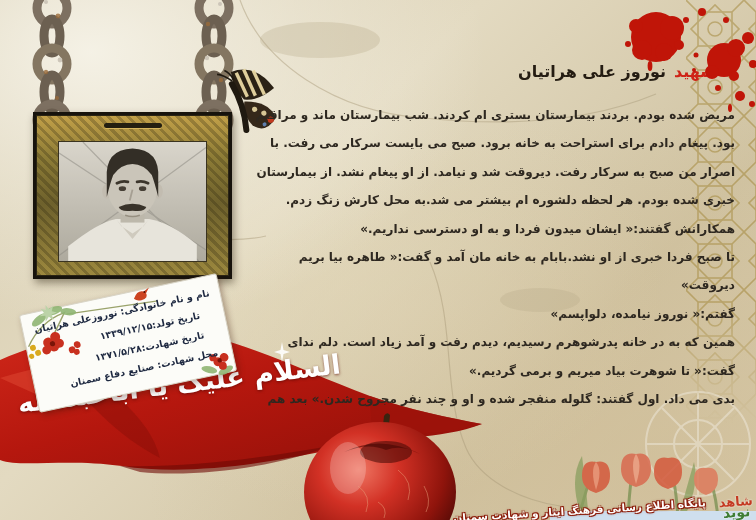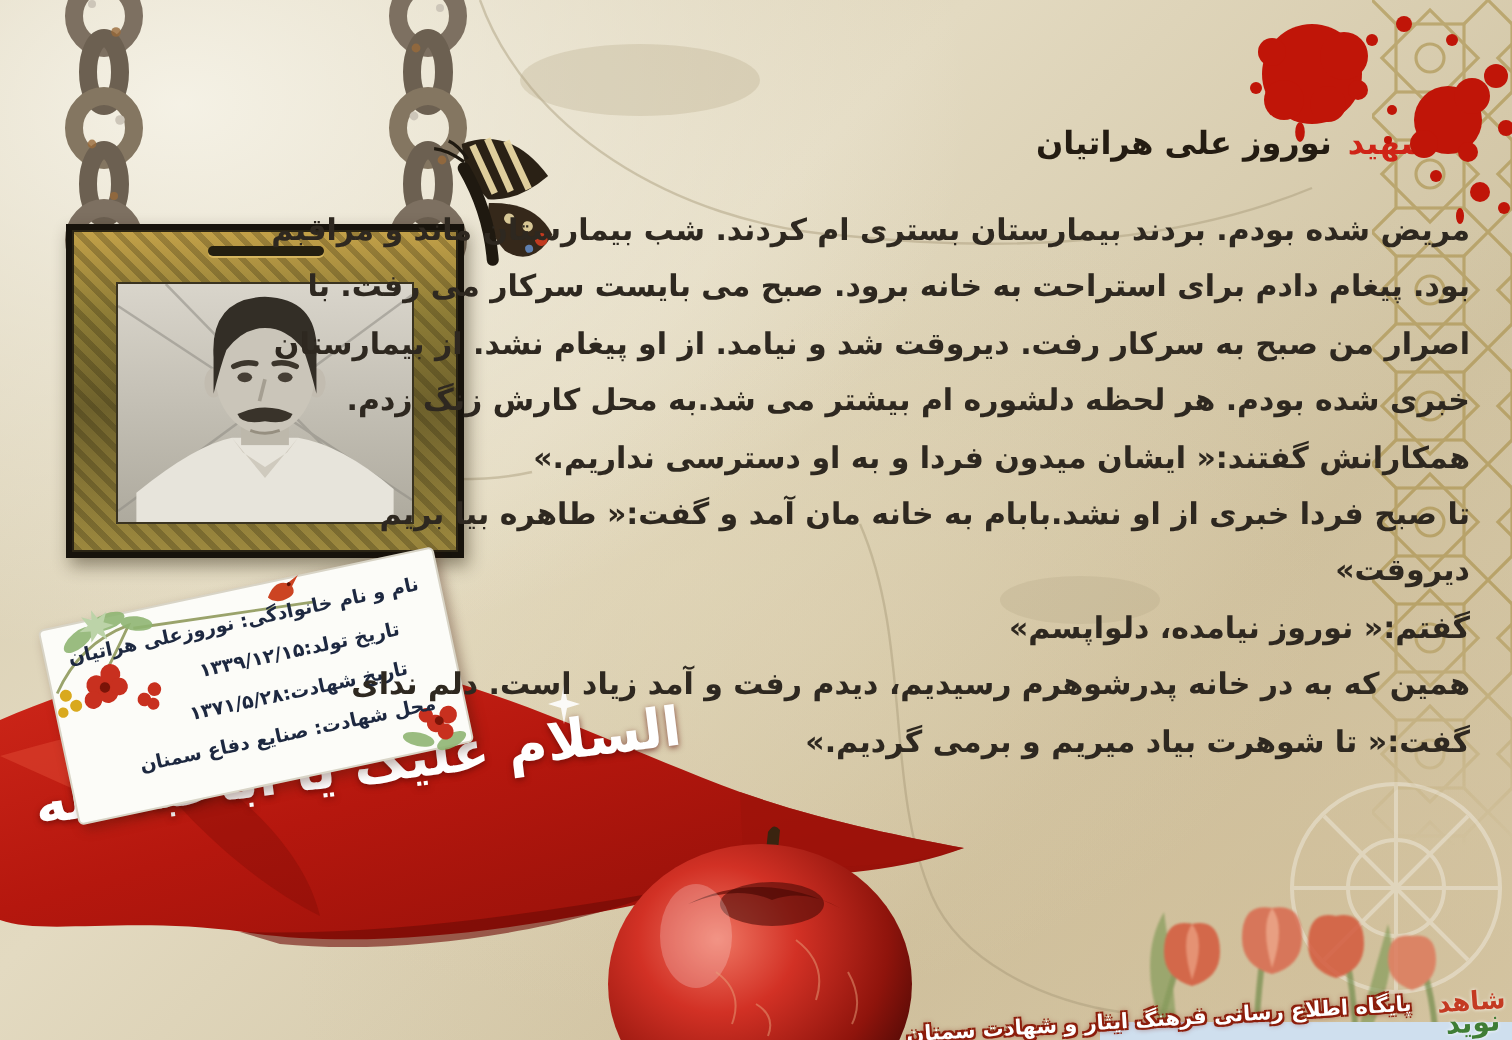--- a/index.html
+++ b/index.html
@@ -21,21 +21,21 @@
     mask-image:linear-gradient(#000 70%,transparent 98%);}
 
   
   #title{top:62px;right:40px;direction:rtl;white-space:nowrap;
     font-size:16px;font-weight:bold;color:#241c12;letter-spacing:0;z-index:20;}
   #title .shahid{color:#cf2417;margin-left:8px;}
 
   
   #story{top:101px;right:21px;width:474px;direction:rtl;z-index:18;}
   #story .line{height:28.4px;line-height:28.4px;white-space:nowrap;
-    font-size:15px;font-weight:bold;color:#2e2820;text-align:right;}
+    font-size:12px;font-weight:bold;color:#2e2820;text-align:right;}
 
   
   .chain{top:-6px;z-index:8;}
   #chain-left{left:24px;}
   #chain-right{left:186px;}
 
   
   #frame{left:33px;top:112px;width:199px;height:167px;background:#17130c;
     padding:3px;box-sizing:border-box;z-index:10;box-shadow:2px 4px 8px rgba(40,30,10,.45);}
   #frame-ornate{position:relative;width:100%;height:100%;box-sizing:border-box;
@@ -275,20 +275,21 @@
     <div class="line">مریض شده بودم. بردند بیمارستان بستری ام کردند. شب بیمارستان ماند و مراقبم</div>
     <div class="line">بود. پیغام دادم برای استراحت به خانه برود. صبح می بایست سرکار می رفت. با</div>
     <div class="line">اصرار من صبح به سرکار رفت. دیروقت شد و نیامد. از او پیغام نشد. از بیمارستان</div>
     <div class="line">خبری شده بودم. هر لحظه دلشوره ام بیشتر می شد.به محل کارش زنگ زدم.</div>
     <div class="line">همکارانش گفتند:« ایشان میدون فردا و به او دسترسی نداریم.»</div>
     <div class="line">تا صبح فردا خبری از او نشد.بابام به خانه مان آمد و گفت:« طاهره بیا بریم</div>
     <div class="line">دیروقت»</div>
     <div class="line">گفتم:« نوروز نیامده، دلواپسم»</div>
     <div class="line">همین که به در خانه پدرشوهرم رسیدیم، دیدم رفت و آمد زیاد است. دلم ندای</div>
     <div class="line">گفت:« تا شوهرت بیاد میریم و برمی گردیم.»</div>
+    <div class="line">بدی می داد. اول گفتند: گلوله منفجر شده و او و چند نفر مجروح شدن.» بعد هم</div>
   </div>
 
   <div id="card" class="abs">
     <svg class="abs" style="left:-8px;top:-8px;" width="150" height="66">
       <g stroke="#9aa36b" stroke-width="1.4" fill="none">
         <path d="M10,40 Q26,18 52,14 Q40,30 30,42"></path>
           <path d="M54,16 L146,22"></path>
       </g>
       <g fill="#8fb573" opacity=".9">
         <ellipse cx="26" cy="16" rx="9" ry="4" transform="rotate(-28 26 16)"></ellipse>

